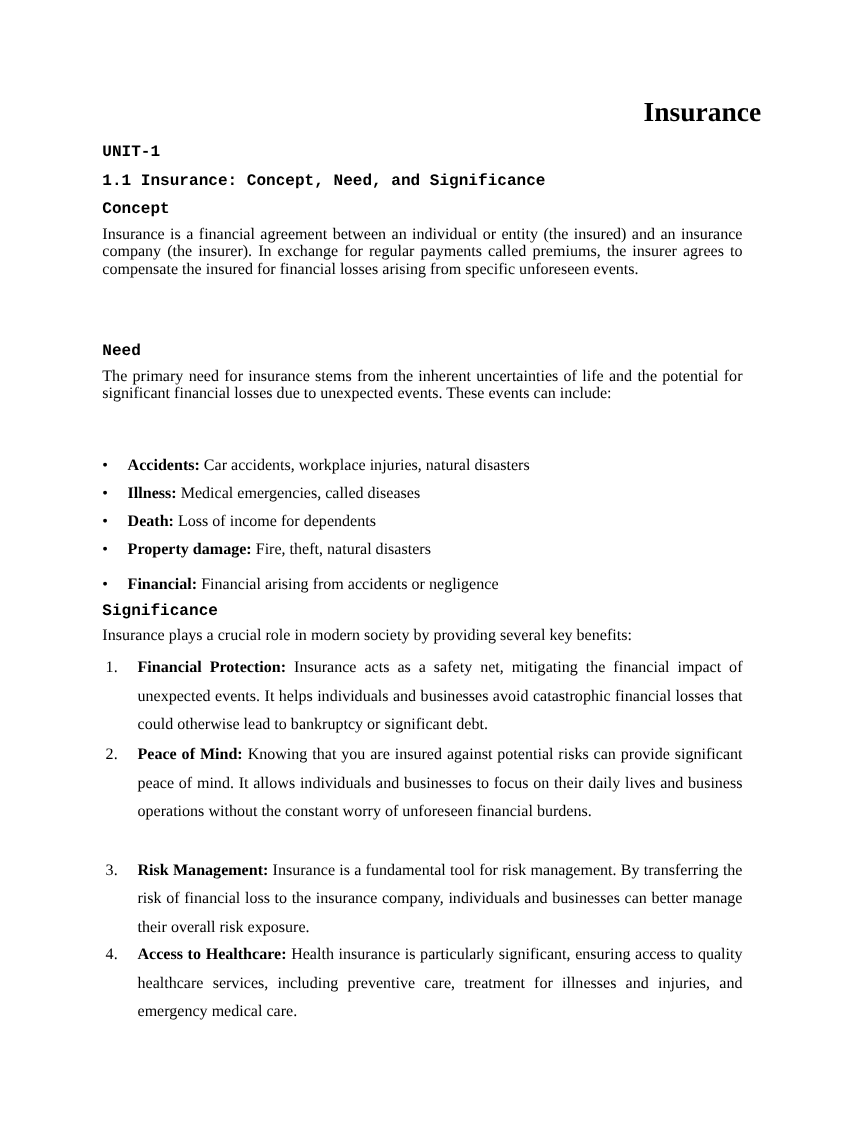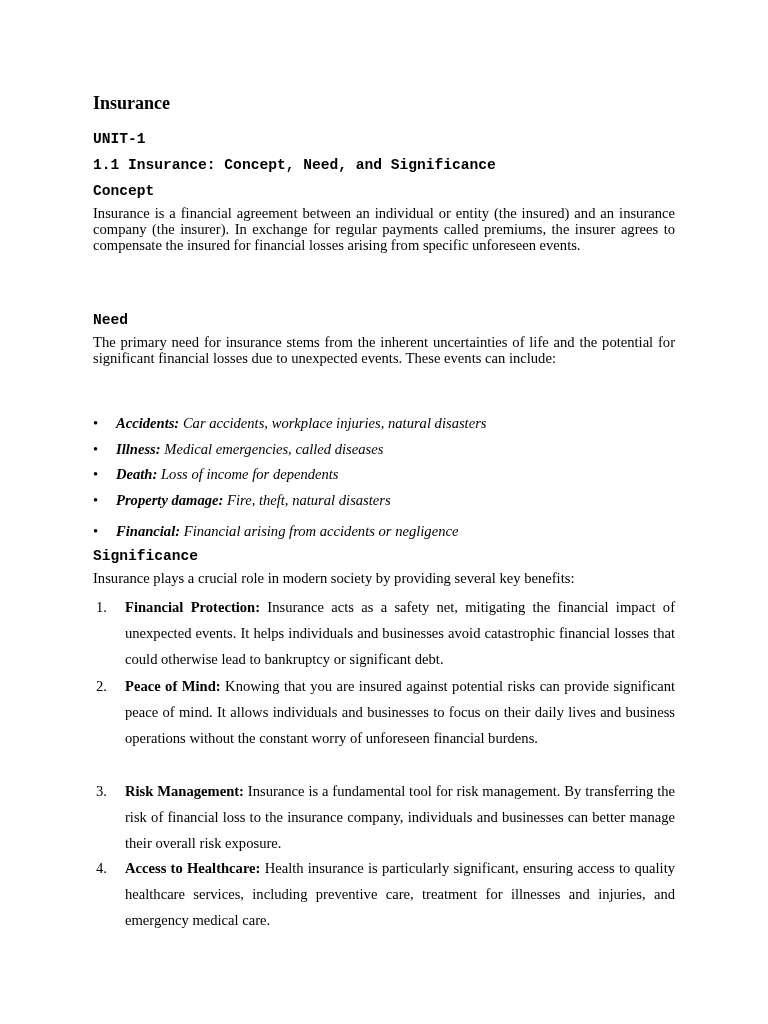--- a/index.html
+++ b/index.html
@@ -1,26 +1,26 @@
 <!DOCTYPE html>
 <html><head>
 <meta charset="utf-8">
 <style>
   html, body { margin: 0; padding: 0; background: #ffffff; }
   body { width: 768px; height: 1024px; position: relative; overflow: hidden;
          font-family: "Liberation Serif", serif; color: #000; }
   .page { position: absolute; left: 93px; top: 0; width: 582px; }
-  .title { position: absolute; top: 88px; left: 0; width: 582px; text-align: left;
-           font-size: 18px; font-weight: bold; line-height: 30px; }
+  .title { position: absolute; top: 88px; left: 17px; width: 582px; text-align: right;
+           font-size: 25px; font-weight: bold; line-height: 30px; }
   .h { position: absolute; left: 0; font-weight: bold; font-size: 14.6px; line-height: 18px; font-family: Liberation Mono, monospace; }
   .p { position: absolute; left: 0; width: 582px; font-size: 14.6px; line-height: 16px;
        text-align: justify; text-align-last: left; }
   .bul { position: absolute; left: 0; font-size: 14.6px; line-height: 18px; white-space: nowrap; }
   .bul .dot { position: absolute; left: 0; top: 0; }
-  .bul .txt { position: absolute; left: 23px; top: 0; font-style: italic; }
+  .bul .txt { position: absolute; left: 23px; top: 0; }
   .num { position: absolute; left: 0; width: 582px; font-size: 14.6px; line-height: 26.2px; }
   .num .n { position: absolute; left: 3px; top: 0; }
   .num .body { margin-left: 32px; text-align: justify; text-align-last: left; }
   b { font-weight: bold; }
 </style>
 </head>
 <body>
 
 <div class="page">
   <div class="title">Insurance</div>

